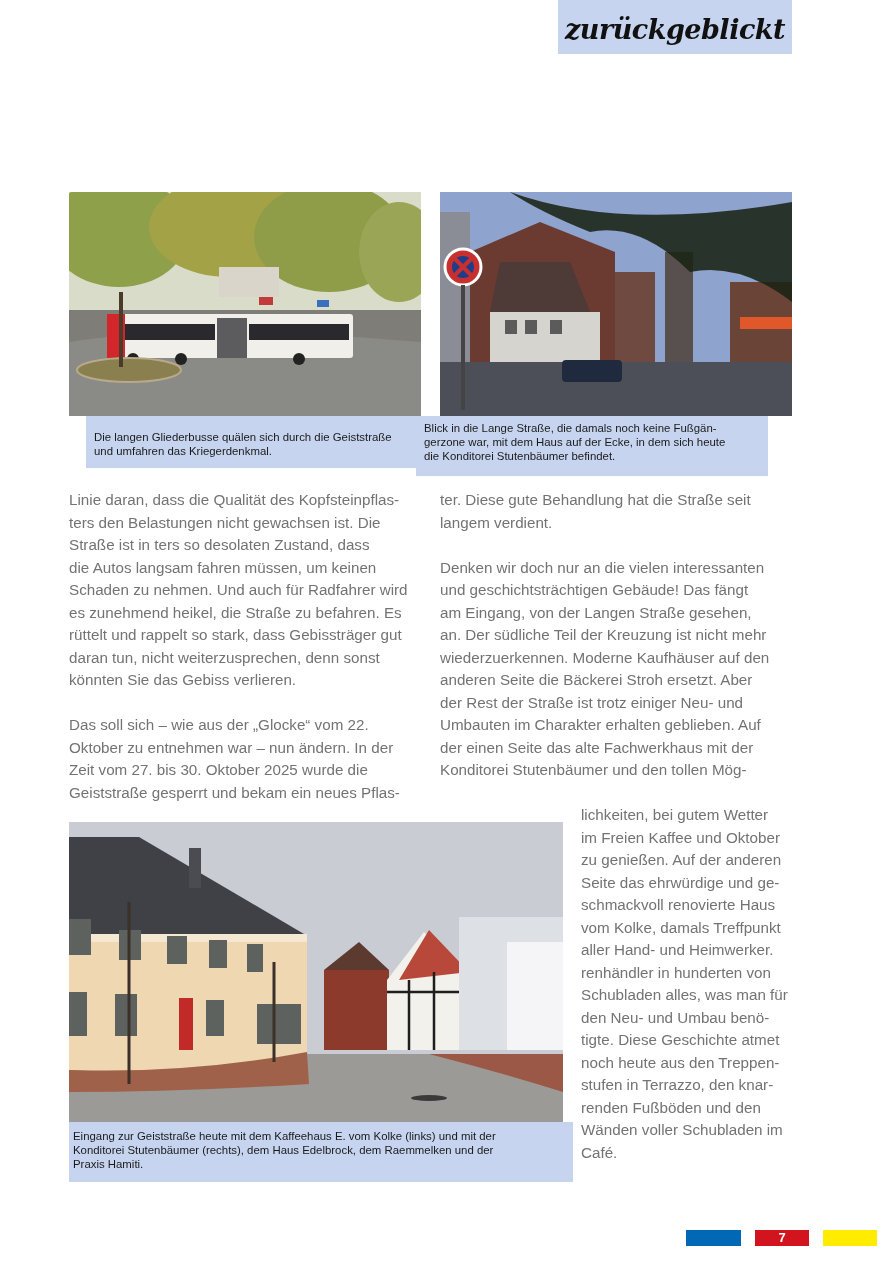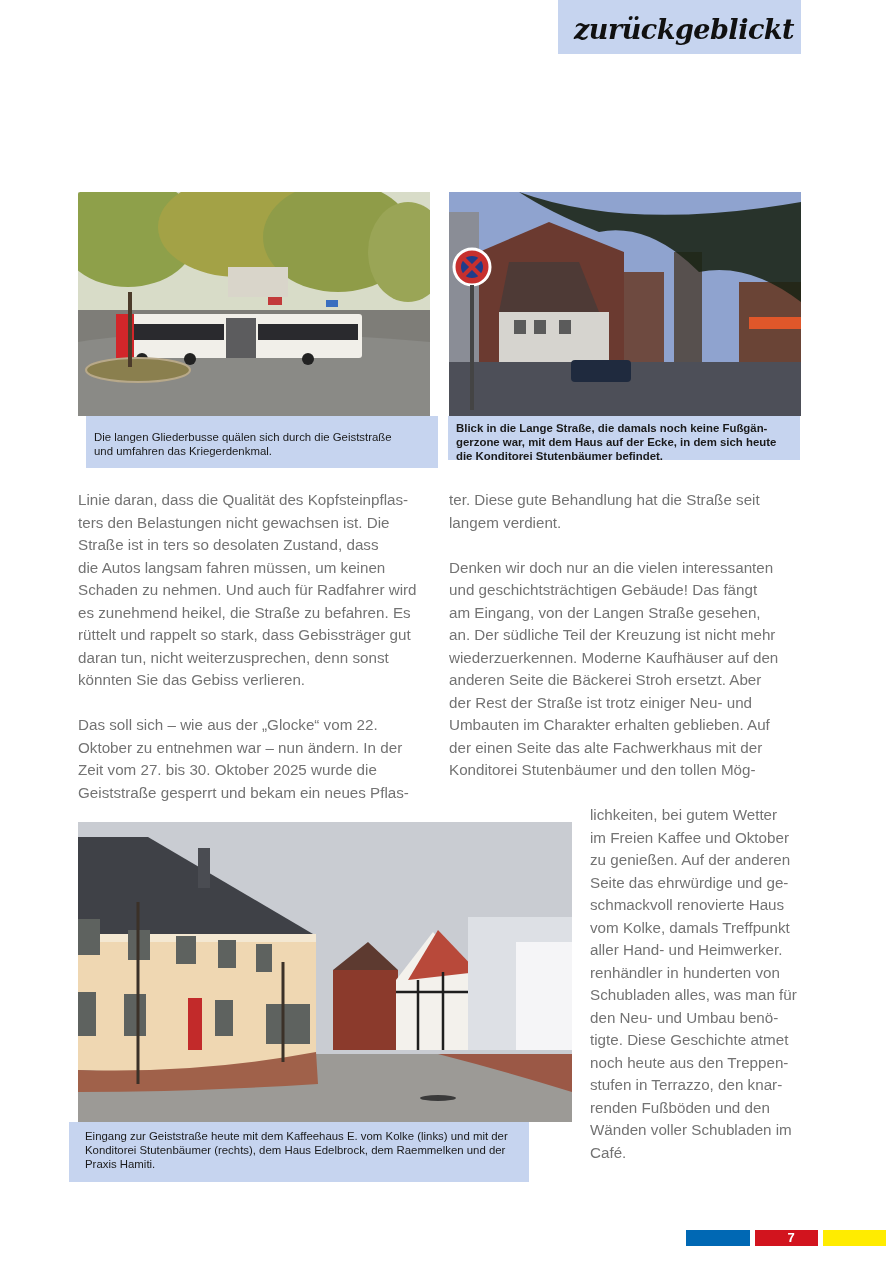--- a/index.html
+++ b/index.html
@@ -1,37 +1,37 @@
 <!DOCTYPE html>
 <html><head>
 <meta charset="utf-8">
 <style>
   html, body { margin: 0; padding: 0; background: #ffffff; }
   body { width: 892px; height: 1262px; position: relative; overflow: hidden;
          font-family: "Liberation Sans", "DejaVu Sans", sans-serif; color: #1a1a1a; }
-  .abs { position: absolute; padding-left: 9px; }
+  .abs { position: absolute; }
 
   
   .header-tab { left: 558px; top: 0; width: 234px; height: 54px; background: #c6d4ef;
                 display: flex; align-items: center; justify-content: center; }
   .header-tab span { font-family: "DejaVu Serif", serif; font-style: italic; font-weight: bold;
                      font-size: 27px; color: #111; letter-spacing: -0.5px; margin-top: 4px; }
 
   
   .photo { overflow: hidden; }
   .photo svg { display: block; width: 100%; height: 100%; }
   .caption { background: #c6d4ef; font-size: 11.4px; line-height: 14px; color: #1a1a1a;
              box-sizing: border-box; }
 
   .p1 { left: 69px; top: 192px; width: 352px; height: 224px; }
   .c1 { left: 86px; top: 416px; width: 352px; height: 52px; padding: 14px 17px 0 8px; }
   .p2 { left: 440px; top: 192px; width: 352px; height: 224px; }
-  .c2 { left: 448px; top: 416px; width: 352px; height: 44px; padding: 5px 8px 0 8px; font-weight: bold; }
+  .c2 { left: 416px; top: 416px; width: 352px; height: 60px; padding: 5px 8px 0 8px; }
   .p3 { left: 69px; top: 822px; width: 494px; height: 300px; }
-  .c3 { left: 69px; top: 1122px; width: 460px; height: 60px; padding: 7px 8px 0 16px; }
+  .c3 { left: 69px; top: 1122px; width: 504px; height: 60px; padding: 7px 8px 0 4px; }
 
   
   .txt { font-size: 15.2px; line-height: 22.5px; color: #737373; white-space: nowrap; }
   .txt .line { display: block; height: 22.5px; }
   .col-left { left: 69px; top: 489px; }
   .col-right { left: 440px; top: 489px; }
   .col-narrow { left: 581px; top: 804px; }
 
   
   .bar { top: 1230px; height: 16px; }

